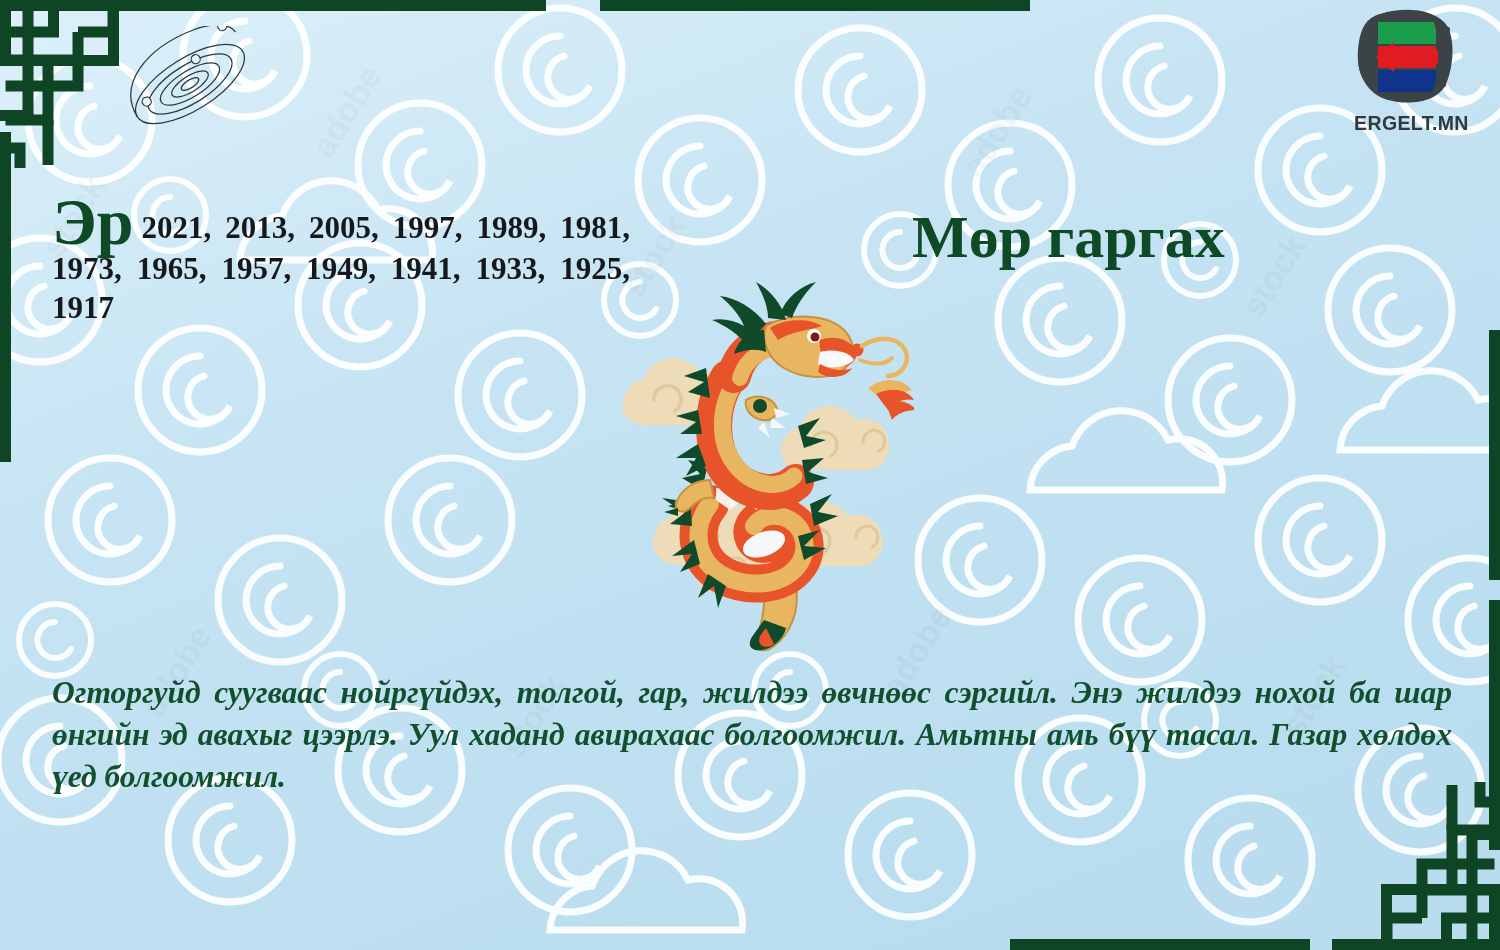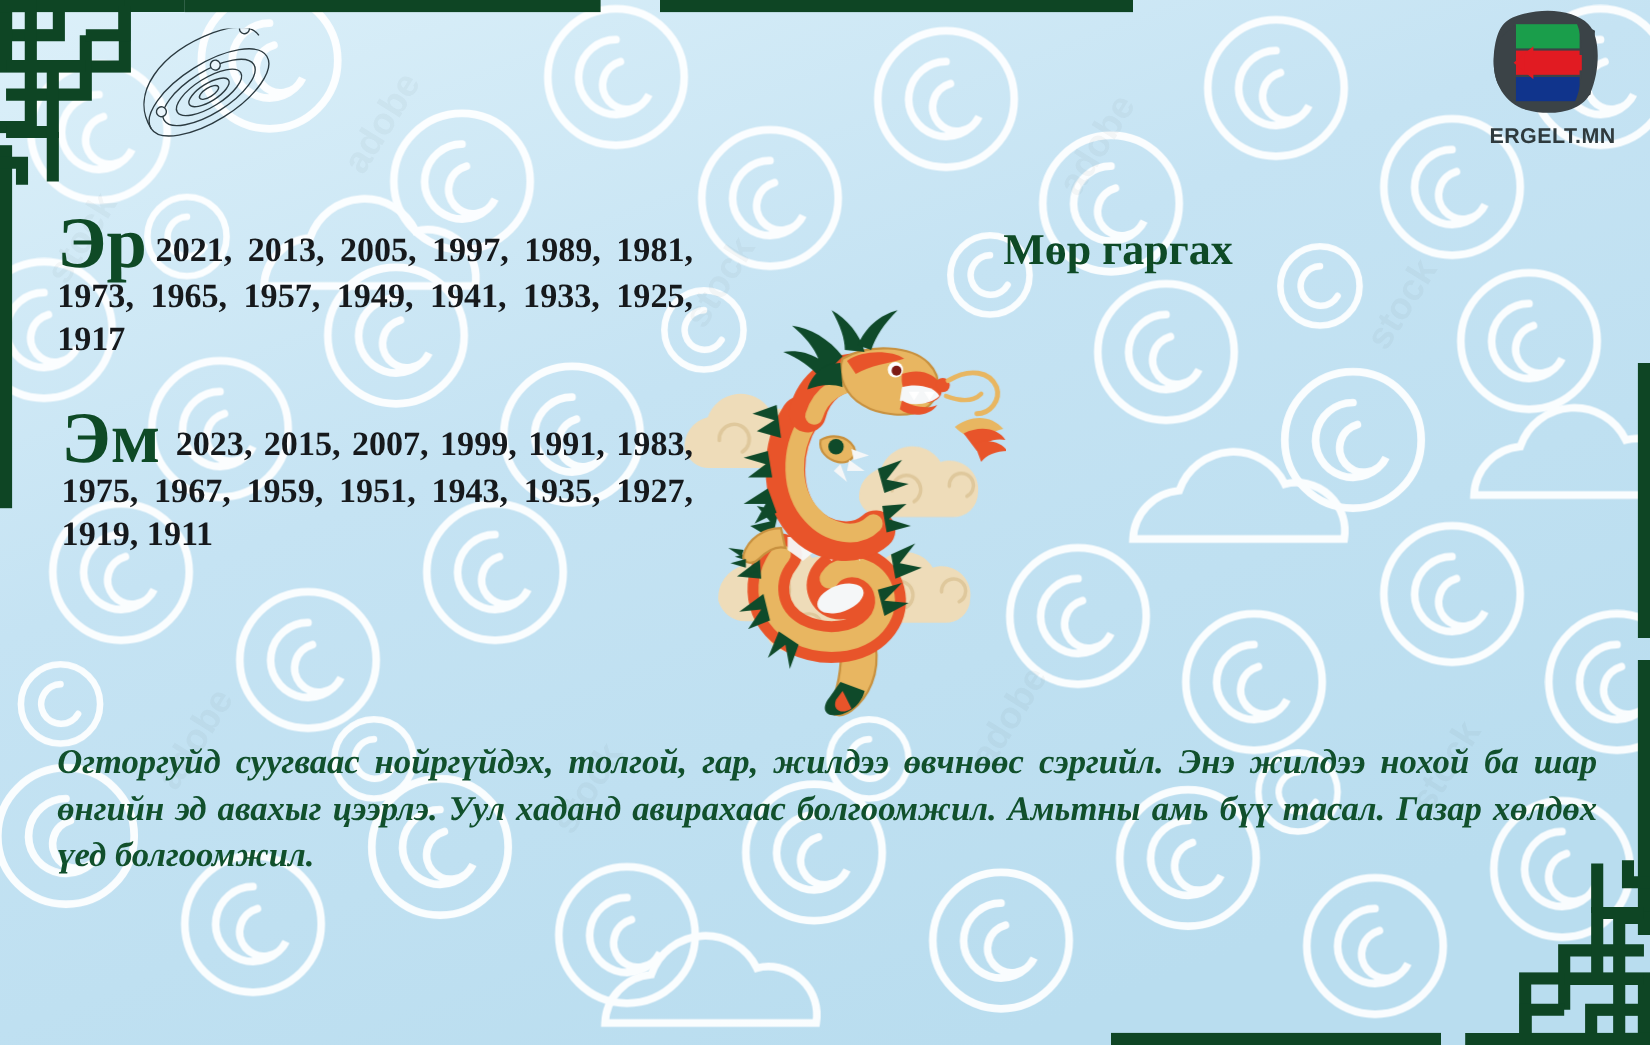--- a/index.html
+++ b/index.html
@@ -68,21 +68,21 @@
     font-size:66px; font-weight:700; color:#0e4a26;
     line-height:.8; vertical-align:-6px; margin-right:8px;
     letter-spacing:0px;
   }
   .gender-block.second .gender-para { padding-left:4px; }
   .gender-block.second .gender-label { margin-right:14px; }
 
   
   .right-col { position:absolute; left:912px; top:206px; width:566px; z-index:6; }
   .right-heading {
-    font-size:40px; font-weight:700; color:#0e4a26;
+    font-size:60px; font-weight:700; color:#0e4a26;
     line-height:1.05; margin-bottom:19px;
   }
   .right-body {
     font-size:30.5px; font-weight:700; color:#16191c;
     line-height:1.37; text-align:justify; text-align-last:left;
   }
 
   
   .dragon { position:absolute; left:614px; top:268px; z-index:5; }
 
@@ -256,25 +256,20 @@
   </div>
 
   <div class="left-col">
 
     <div class="gender-block">
       <p class="gender-para">
         <span class="gender-label">Эр</span><span>2021, 2013, 2005, 1997, 1989, 1981, 1973, 1965, 1957, 1949, 1941, 1933, 1925, 1917</span>
       </p>
     </div>
 
-    <div class="gender-block second">
-      <p class="gender-para">
-        <span class="gender-label">Эм</span><span>2023, 2015, 2007, 1999, 1991, 1983, 1975, 1967, 1959, 1951, 1943, 1935, 1927, 1919, 1911</span>
-      </p>
-    </div>
 
   </div>
 
   <svg class="dragon" width="300" height="386" viewBox="0 0 300 386">
     <defs>
       <g id="puff">
         <path d="M -58 14 a 26 26 0 0 1 20 -28 a 30 30 0 0 1 54 -6 a 26 26 0 0 1 34 28 a 22 22 0 0 1 -24 22 l -62 0 a 22 22 0 0 1 -22 -16 z" fill="#efdcb8"></path>
         <path d="M -28 6 a 13 13 0 1 1 20 10" fill="none" stroke="#e0c79a" stroke-width="3.2" stroke-linecap="round"></path>
         <path d="M 24 2 a 11 11 0 1 1 16 9" fill="none" stroke="#e0c79a" stroke-width="3.2" stroke-linecap="round"></path>
       </g>

